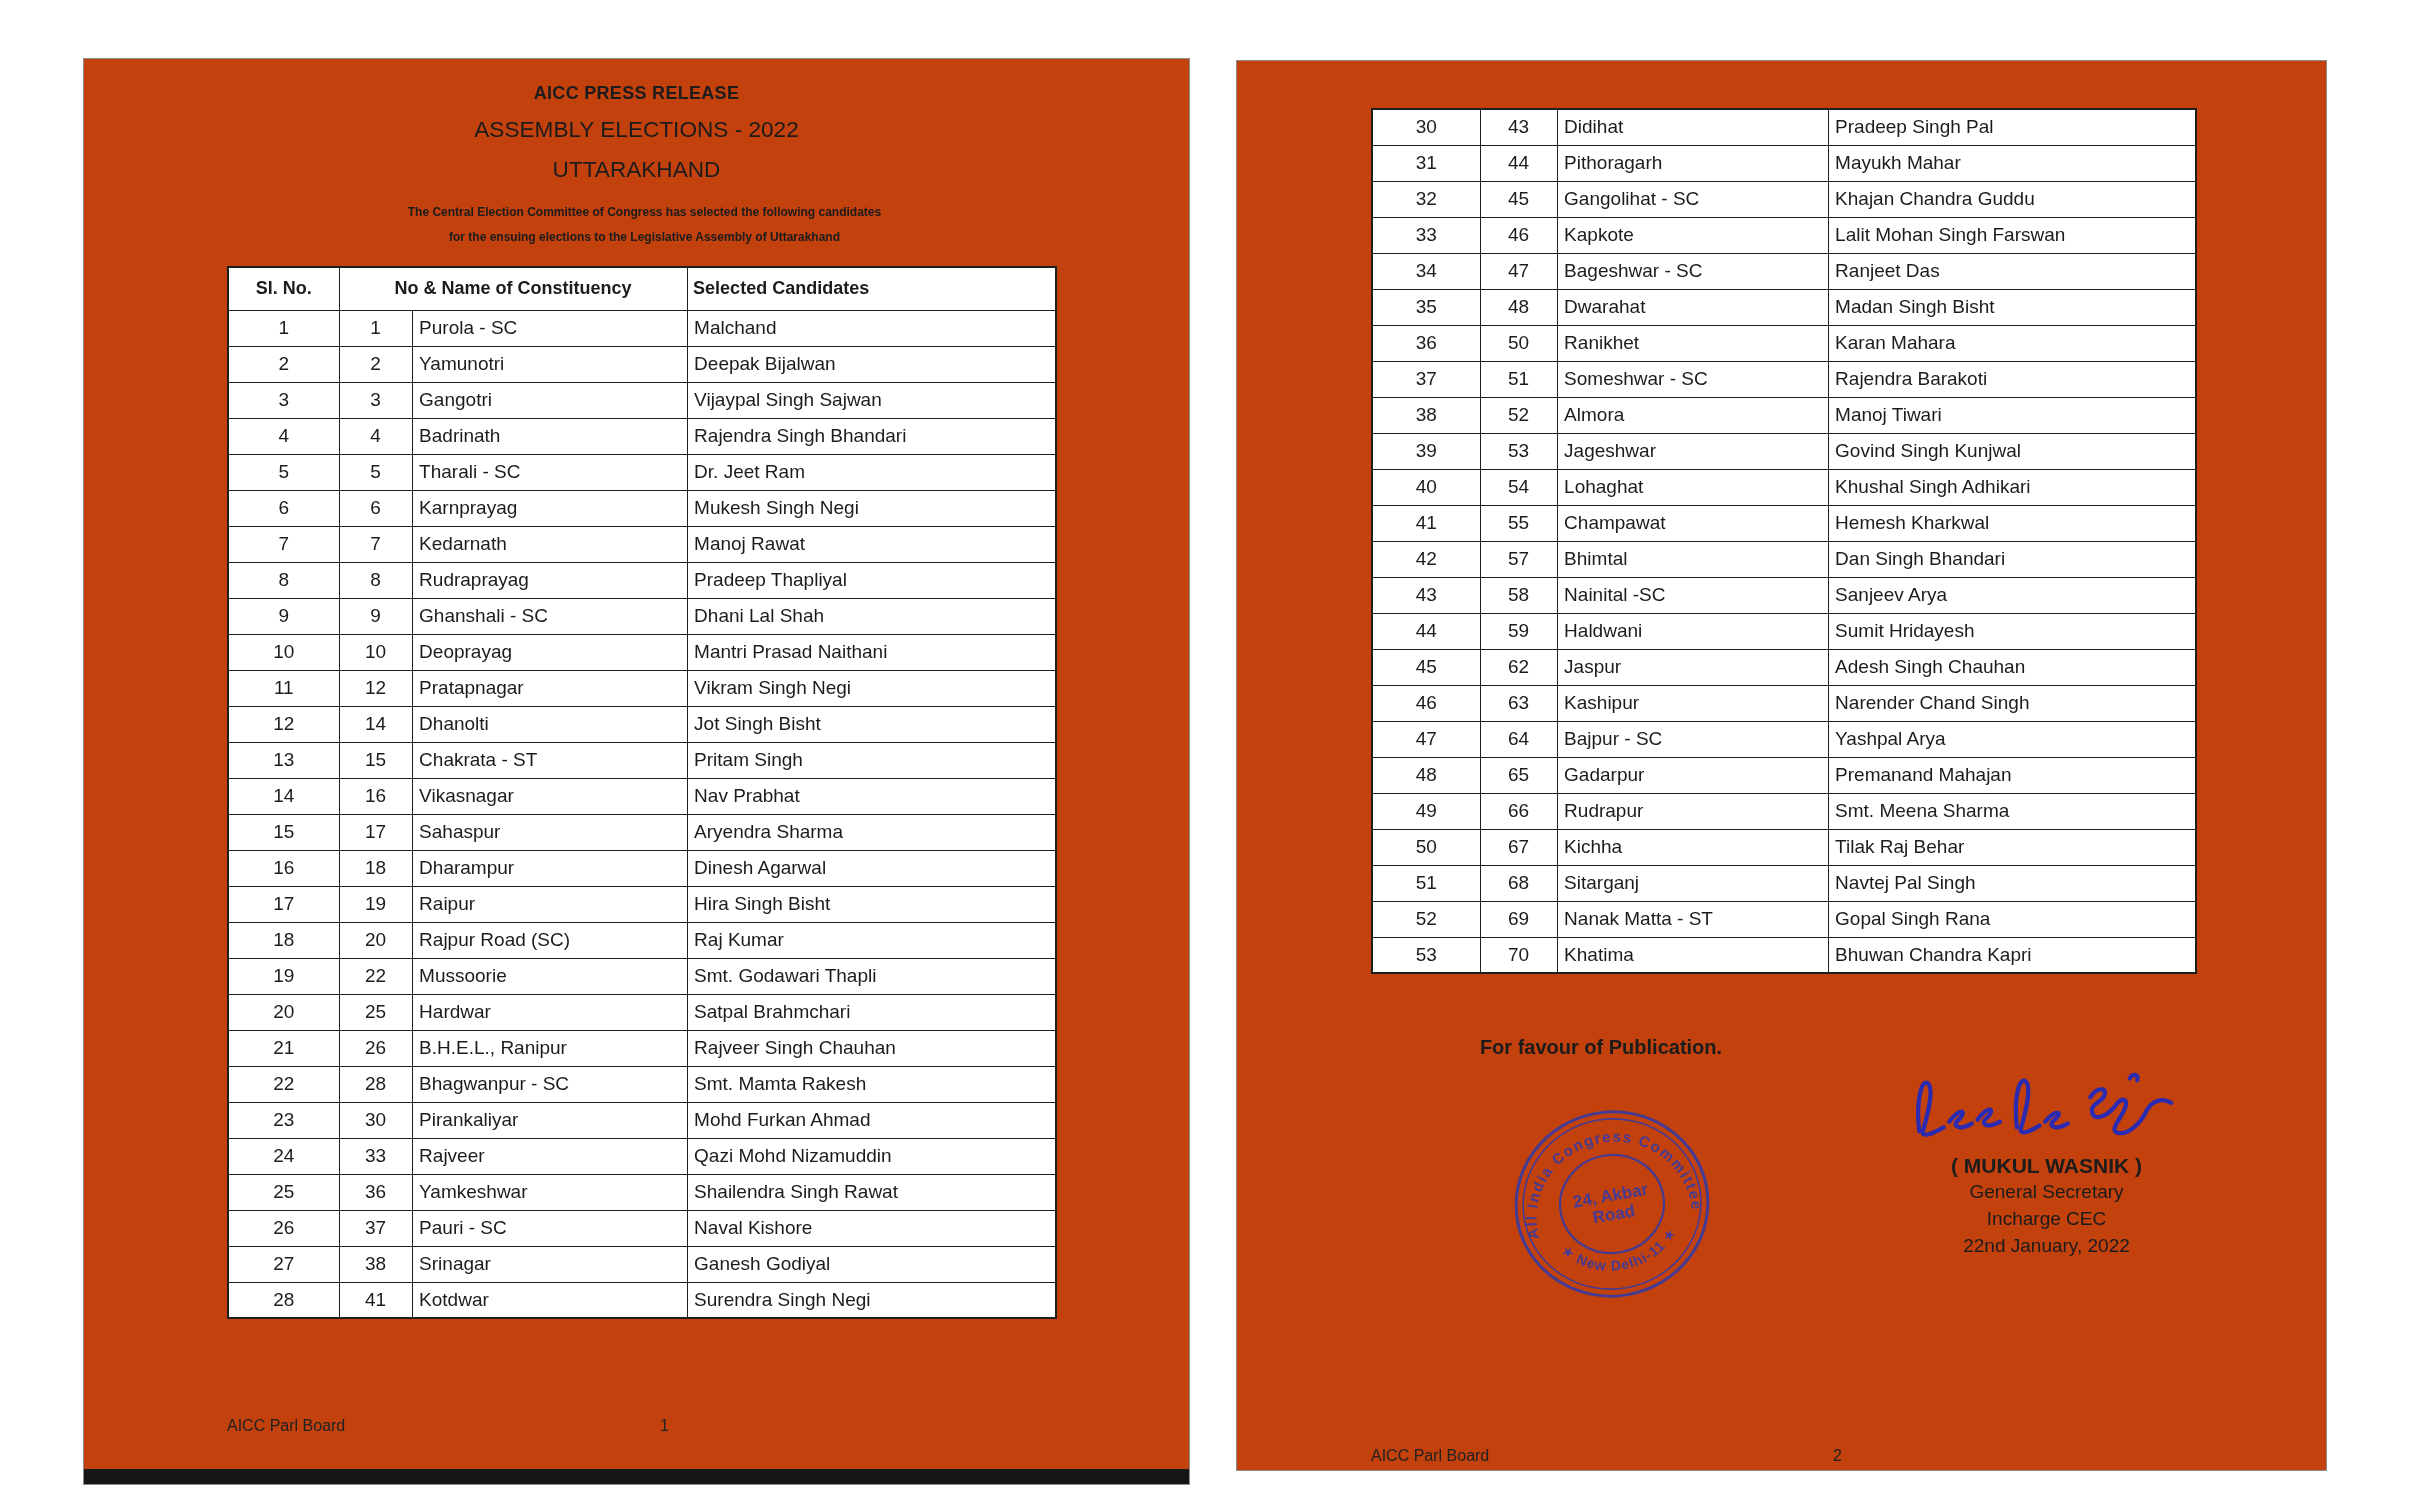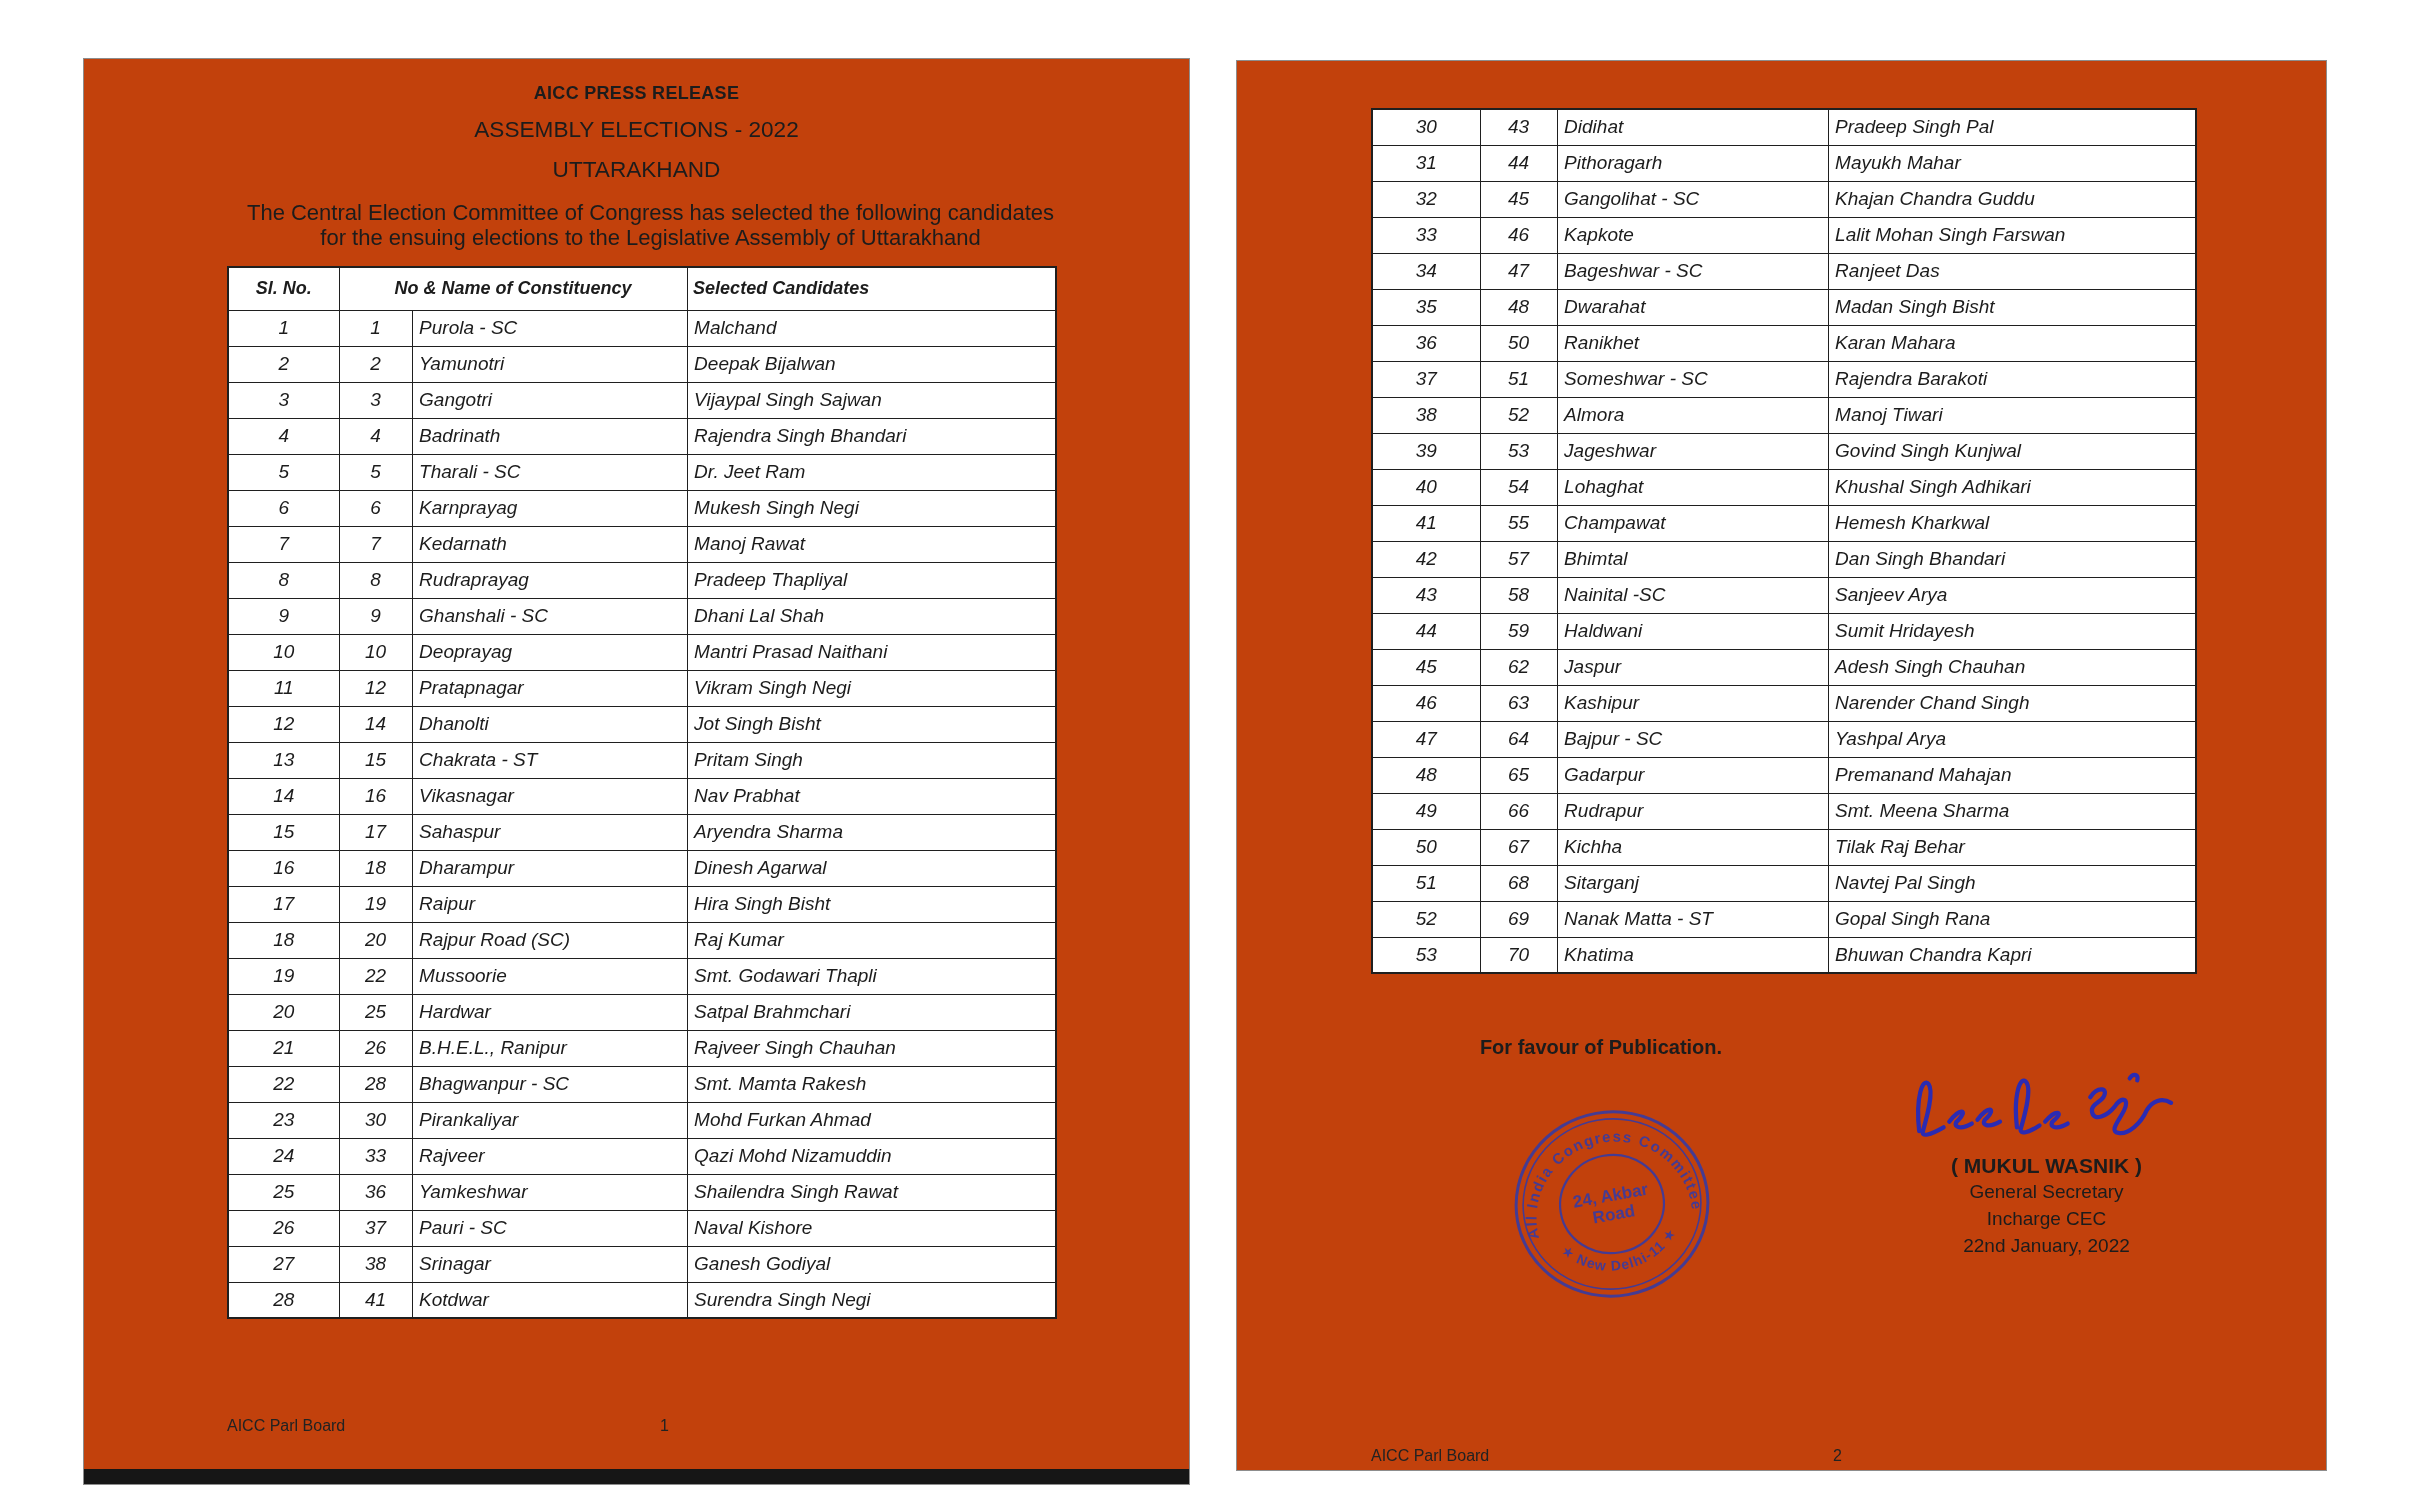--- a/index.html
+++ b/index.html
@@ -10,26 +10,26 @@
   }
   .page{position:absolute;background:#c2410c;border:1.9px solid #8d8d8d;box-sizing:border-box;}
   .page1{left:83px;top:58px;width:1107px;height:1427px;}
   .page2{left:1236px;top:60px;width:1091px;height:1411px;}
 
   
   .doc-head{position:absolute;left:0;width:100%;text-align:center;}
   .h-line1{top:23.5px;font-size:18px;font-weight:600;letter-spacing:0.3px;}
   .h-line2{top:58px;font-size:22.6px;font-weight:500;}
   .h-line3{top:98px;font-size:22.6px;font-weight:500;}
-  .intro{position:absolute;left:14px;top:141px;width:100%;text-align:center;
-         font-size:22px;font-weight:normal;line-height:25.4px;}
+  .intro{position:absolute;left:8px;top:141px;width:100%;text-align:center;
+         font-size:12px;font-weight:bold;line-height:25.4px;}
 
   
   table.cand{border-collapse:collapse;table-layout:fixed;position:absolute;
-             background:#fff;border:2.8px solid #1f1f1f;font-style:italic;}
+             background:#fff;border:2.8px solid #1f1f1f;}
   .t1{left:143px;top:207px;width:829px;}
   .t2{left:134px;top:47px;width:825px;}
   table.cand th{border:1.9px solid #1f1f1f;height:43px;font-size:18px;font-weight:bold;
                 padding:0 5.6px;box-sizing:border-box;}
   table.cand td{border:1.9px solid #1f1f1f;height:36px;font-size:19px;padding:0 6.6px;
                 box-sizing:border-box;white-space:nowrap;overflow:hidden;}
   .t1 col.c-sl{width:111px;} .t1 col.c-no{width:73px;}
   .t1 col.c-name{width:275px;} .t1 col.c-cand{width:369px;}
   .t2 col.c-sl{width:108px;} .t2 col.c-no{width:77px;}
   .t2 col.c-name{width:271px;} .t2 col.c-cand{width:368px;}

